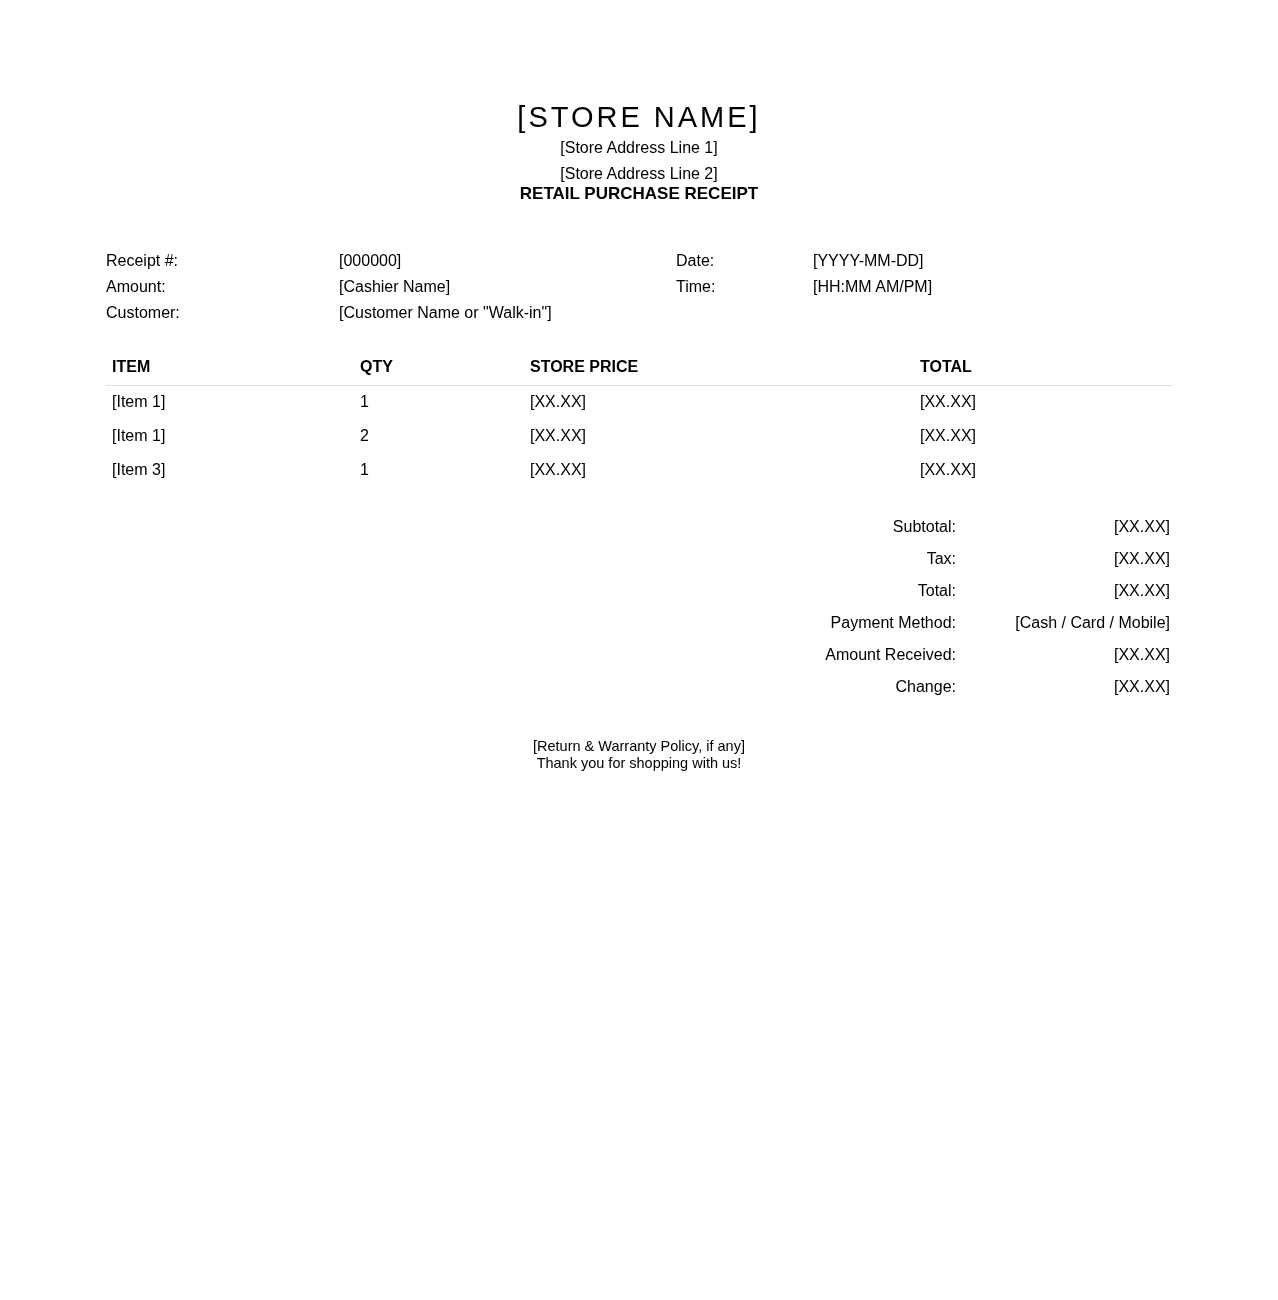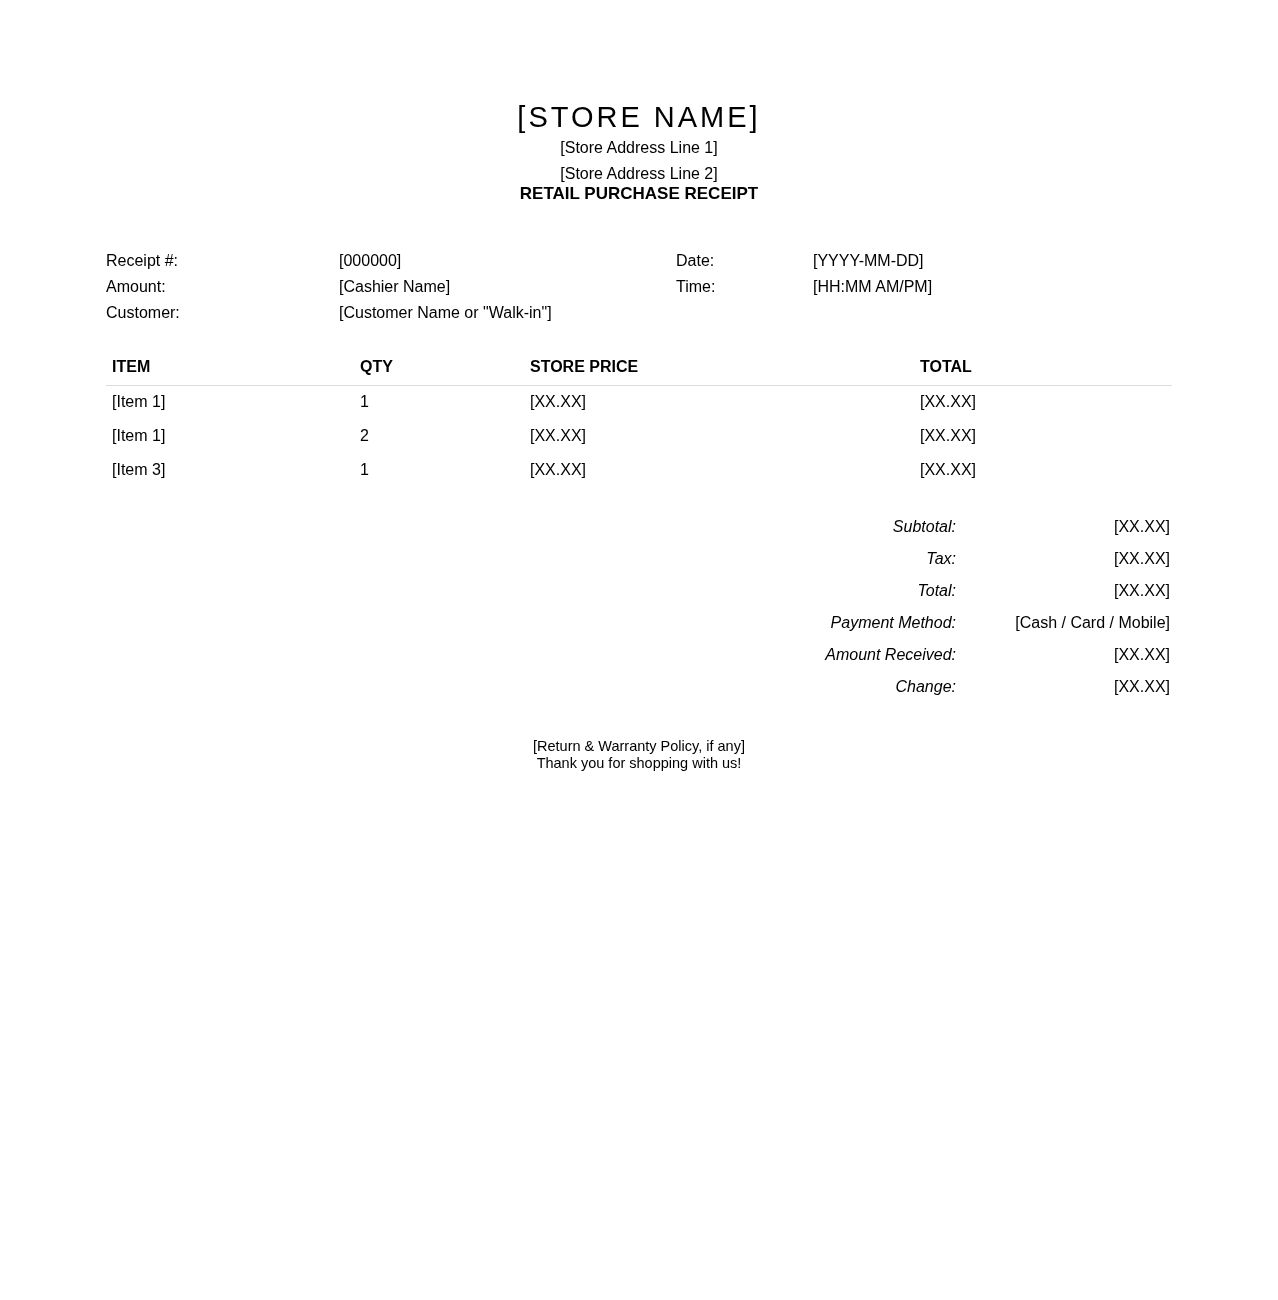--- a/index.html
+++ b/index.html
@@ -105,21 +105,20 @@
     }
     .totals-row {
       position: relative;
       height: 32px;
     }
     .totals-row .t-label {
       position: absolute;
       right: 216px;
       top: 2px;
       text-align: right;
-      font-style: italic;
     }
     .totals-row .t-val {
       position: absolute;
       right: 2px;
       top: 2px;
       text-align: right;
     }
 
     .footer {
       position: absolute;

